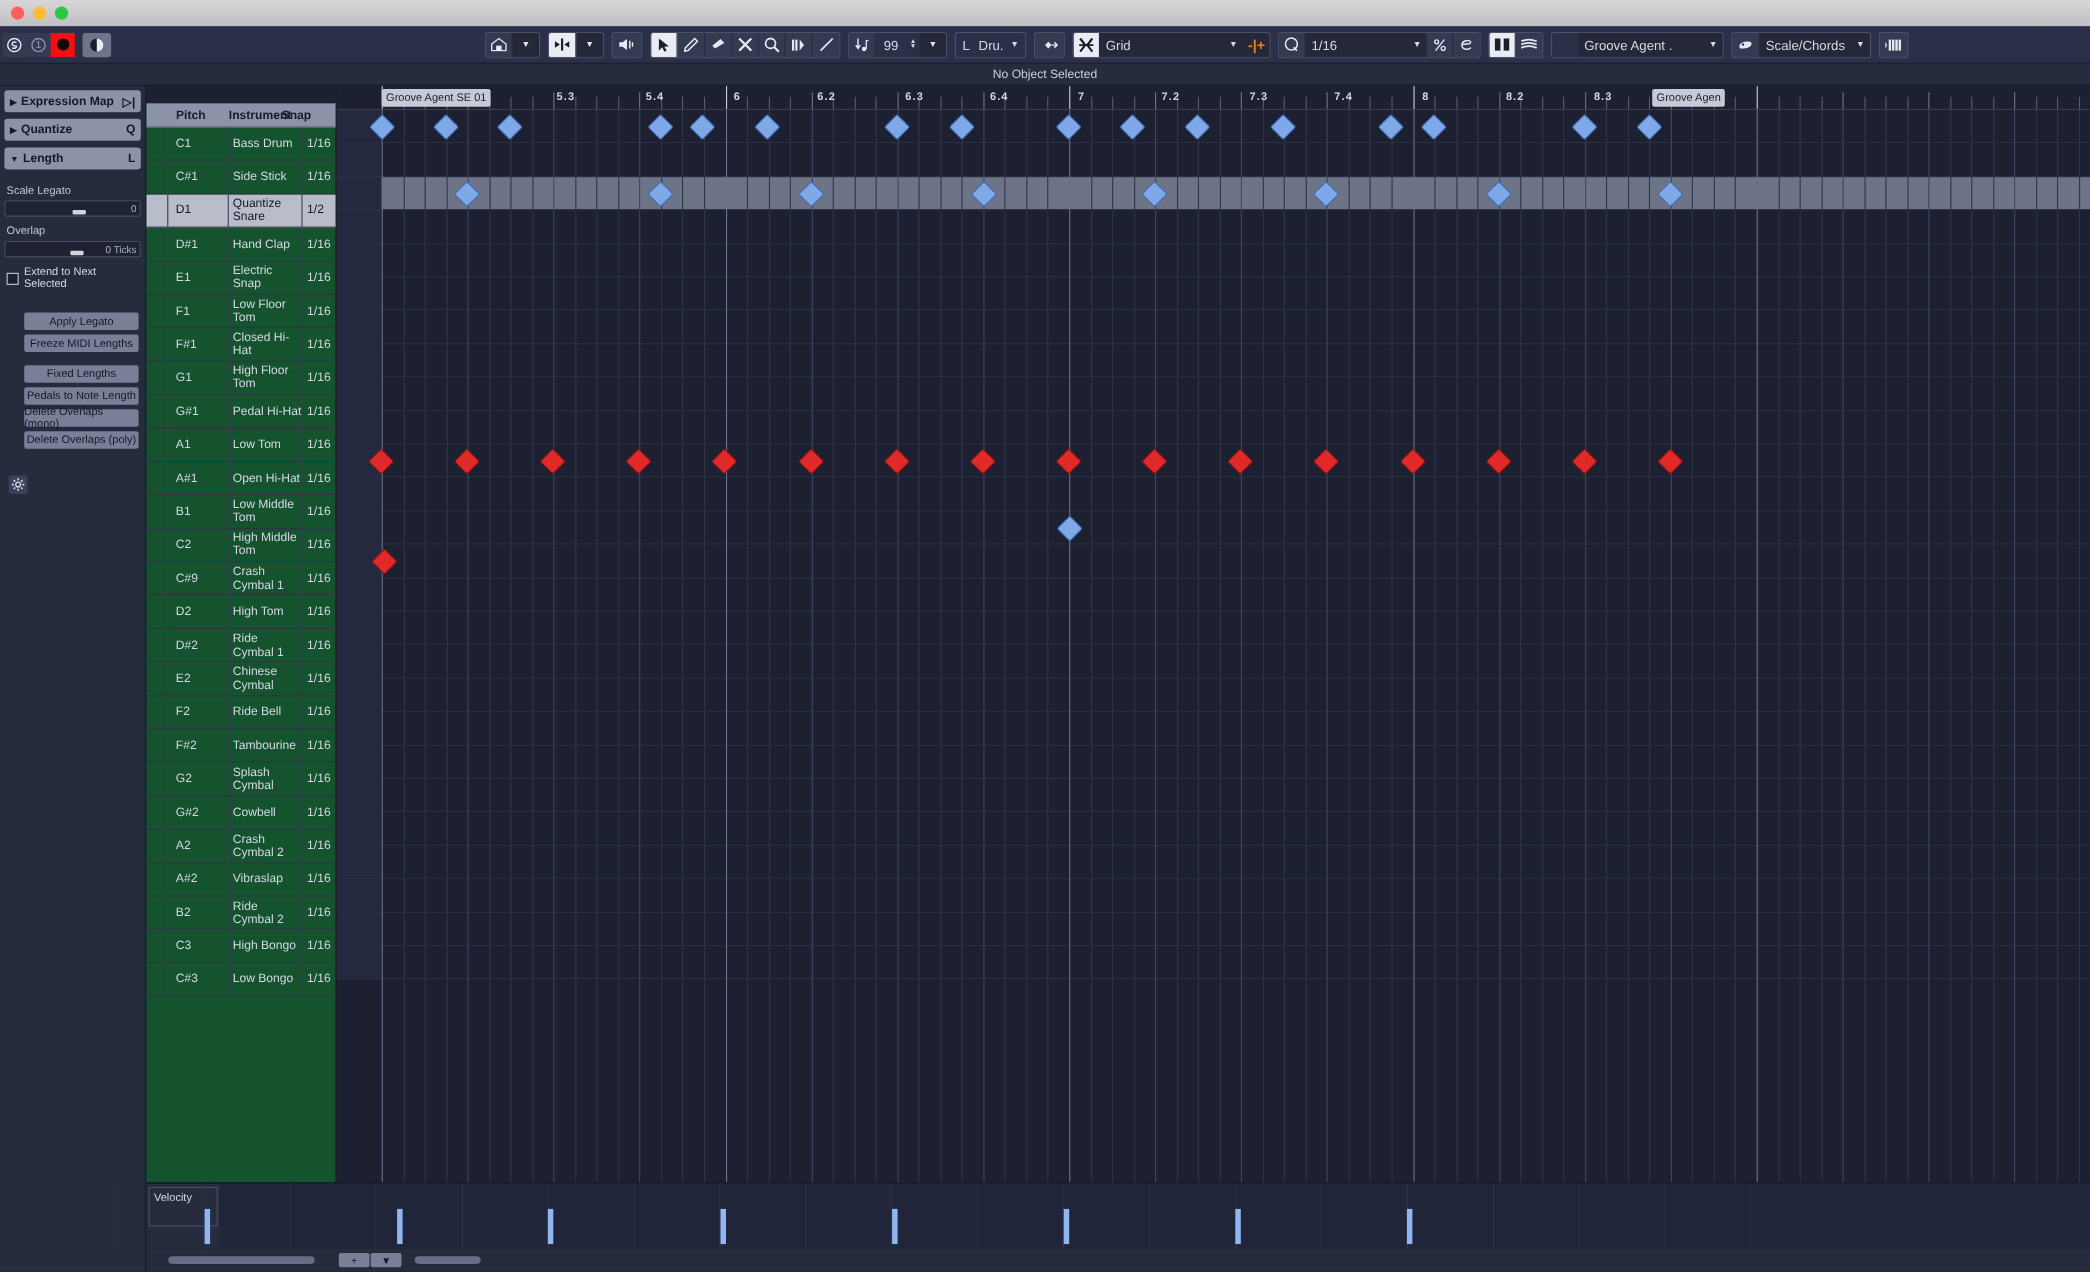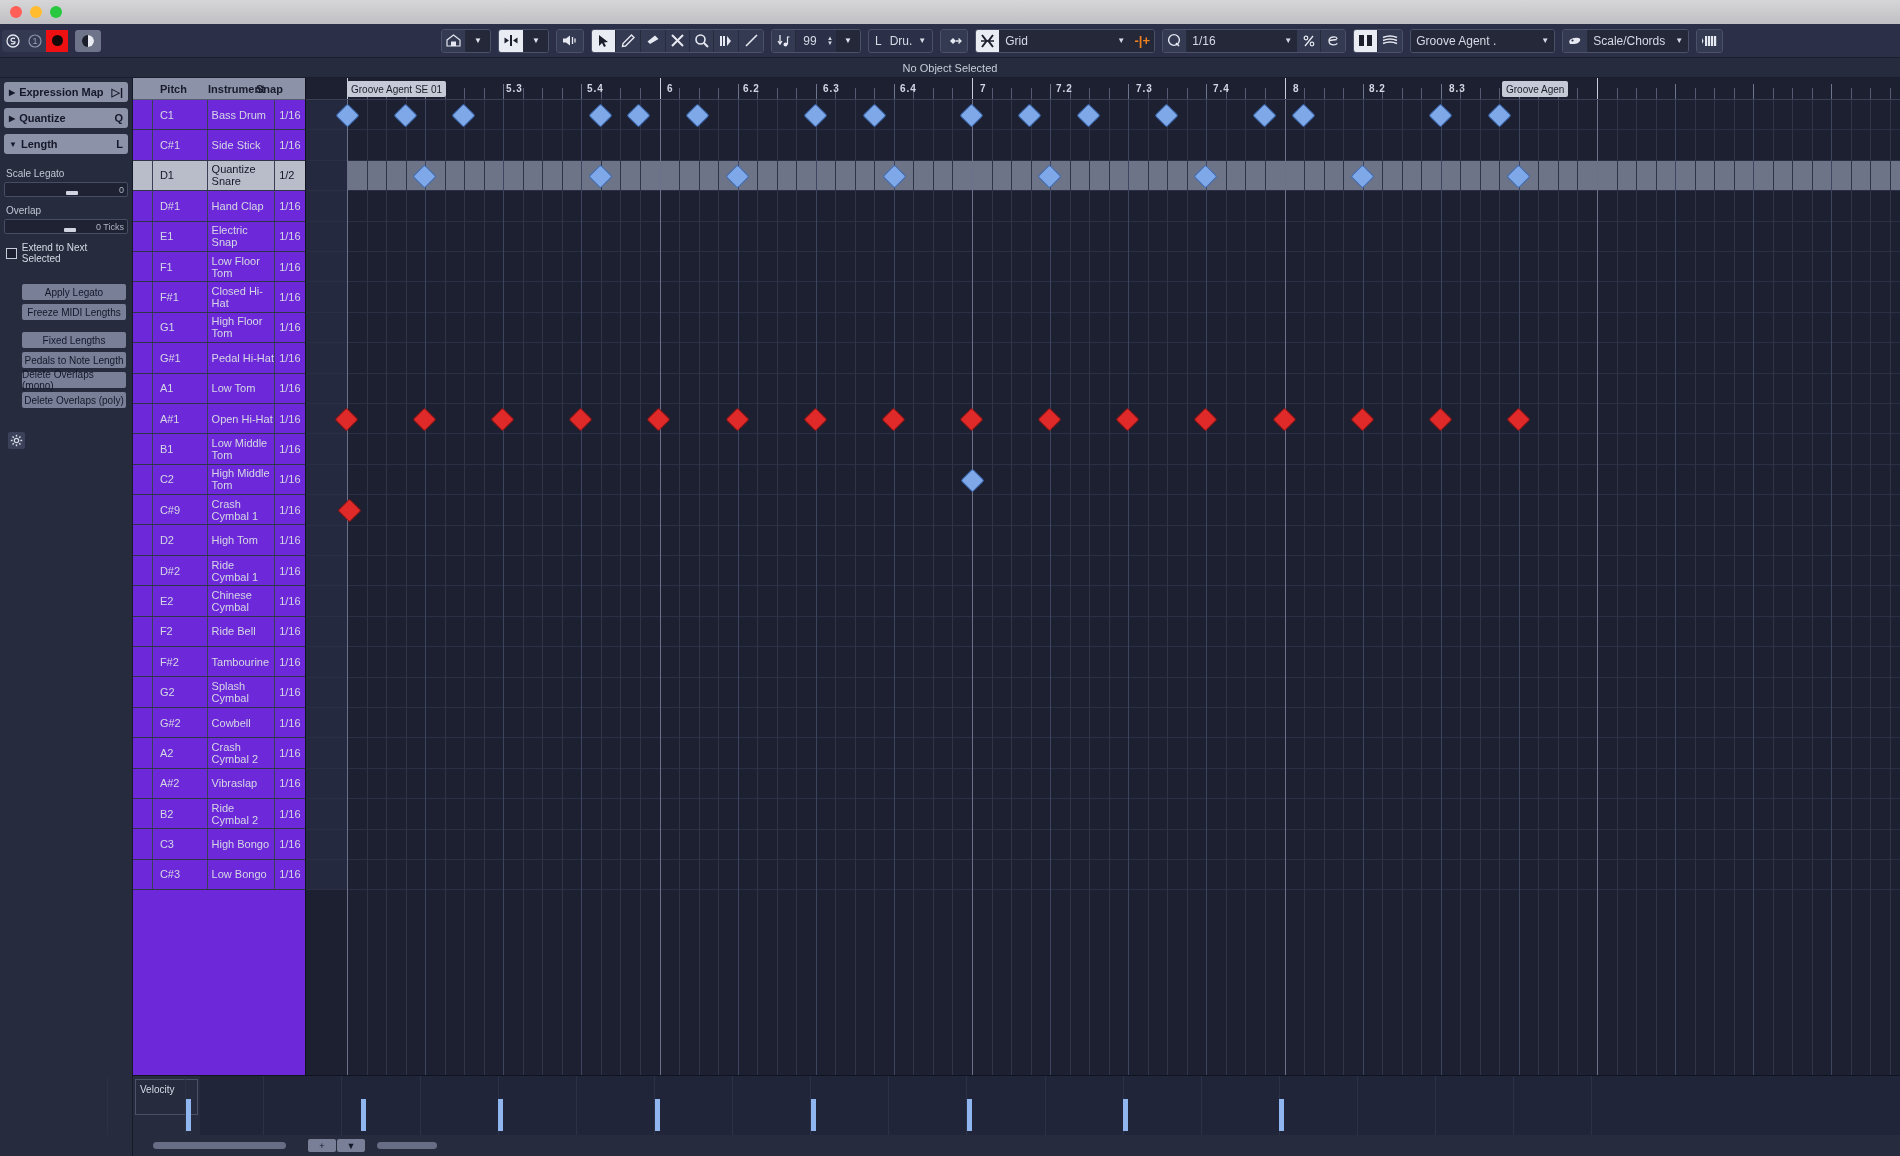--- a/index.html
+++ b/index.html
@@ -107,21 +107,21 @@
   .btn-gap { height: 8px; }
   .gear {
     width: 17px; height: 17px; background: #3b4159; border-radius: 2px;
     display: flex; align-items: center; justify-content: center;
     margin-top: 22px; margin-left: 4px;
   }
   
   #editor { flex: 1; display: flex; flex-direction: column; background: #1c2031; }
   #edit-top { flex: 1; display: flex; overflow: hidden; }
   
-  #namelist { width: 173px; flex: 0 0 173px; background: #6d28d9; border-right: 1px solid #11141f;}
+  #namelist { width: 173px; flex: 0 0 173px; background: #14532d; border-right: 1px solid #11141f; margin-top: 16px;}
   .nl-head {
     display: flex; height: 22px; background: #8c92a8; color: #181c2c;
     font-size: 11px; font-weight: bold; align-items: center;
     border-bottom: 1px solid #555b70;
   }
   .nl-head .c0 { width: 20px; }
   .nl-head .c1 { width: 55px; padding-left: 7px; }
   .nl-head .c2 { width: 48px; }
   .nl-head .c3 { width: 30px; }
   .nl-row {
@@ -375,21 +375,21 @@
         </svg>
     </div>
     <div class="tb-btn">
       <svg width="16" height="13" viewBox="0 0 16 13">
           <path d="M1 3.5 Q8 0.5 15 3.5 M1 6.5 Q8 3.5 15 6.5 M1 9.5 Q8 6.5 15 9.5" stroke="#e6e9f1" stroke-width="1.6" fill="none"></path>
         </svg>
     </div>
   </div>
 
   <div class="tb-group">
-    <div class="tb-sel" style="width:143px;">
+    <div class="tb-sel" style="width:131px;margin-left:24px;">
       <span>Groove Agent .</span>
       <span class="tb-caret">▼</span>
     </div>
   </div>
 
   <div class="tb-group">
     <div class="tb-btn">
       <svg width="16" height="14" viewBox="0 0 16 14">
           <path d="M3 10 Q1 7 4 5 Q8 3 12 4 Q14 5 13 7 Q11 10 7 10 Z" fill="#e6e9f1"></path>
           <circle cx="5.5" cy="6.5" r="1.1" fill="#2b3048"></circle>

